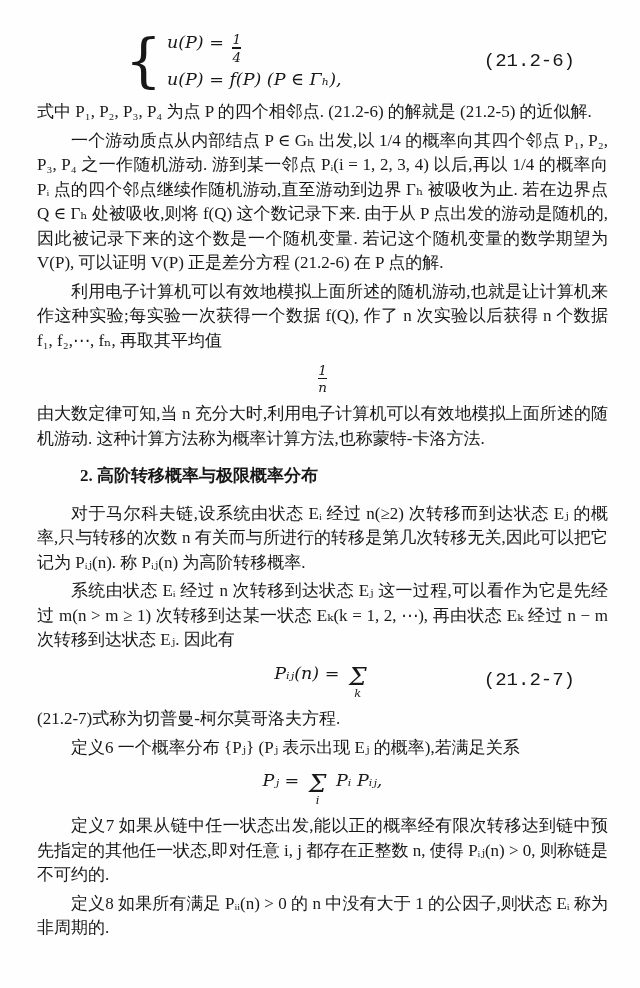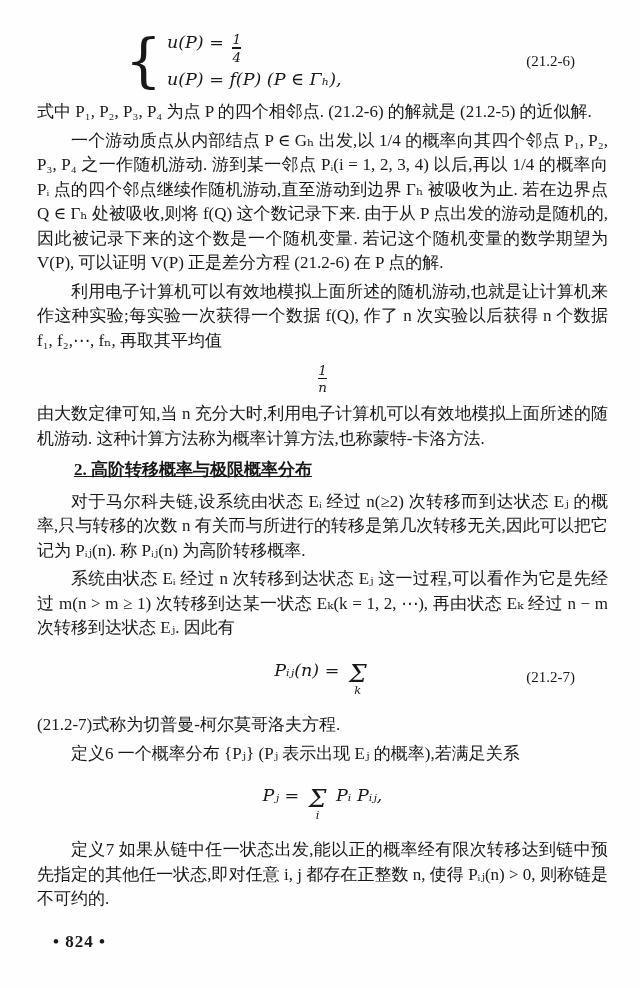--- a/index.html
+++ b/index.html
@@ -11,44 +11,44 @@
     color:#181818;
     font-family:"Liberation Serif","DejaVu Serif","DejaVu Sans",serif;
     font-size:17px; line-height:24.5px;
     padding:24px 28px 0 33px;
     overflow:hidden;
     -webkit-font-smoothing:none;
   }
   .para { margin:4px; text-align:justify; }
   .indent { text-indent:2em; }
   .seg-b { font-weight:normal; }
-  .heading { margin:7px; font-weight:bold; text-indent:2em;text-decoration:underline; }
+  .heading { margin:13px; font-weight:bold; text-indent:2em; }
 
   .math, .math span { font-family:"DejaVu Serif","DejaVu Sans",serif; font-style:italic; }
 
   
   .eq-system { position:relative; display:flex; align-items:center; margin:2px 0 2px 92px; height:70px; }
   .brace { font-family:"DejaVu Serif",serif; font-size:58px; font-weight:300; line-height:70px; margin-right:5px; font-style:normal; }
   .eq-lines { display:flex; flex-direction:column; }
   .eq-line { font-size:17.5px; line-height:31px; white-space:nowrap; }
-  .eqno { position:absolute; right:37px; top:50%; transform:translateY(-50%); font-style:normal; font-family:Liberation Serif, serif; font-size:15px; }
+  .eqno { position:absolute; right:37px; top:50%; transform:translateY(-50%); font-style:normal; font-family:Liberation Mono, monospace; font-size:19px; }
 
   
   .frac { display:inline-block; text-align:center; vertical-align:-0.75em; margin:0 3px; line-height:normal; }
   .frac .fnum, .frac .fden { display:block; font-size:13.5px; line-height:14px; }
   .frac .fbar { display:block; width:100%; height:1.4px; background:#181818; margin:1px 0; }
 
   
   .bigsum { display:inline-block; text-align:center; vertical-align:-1.05em; margin:0 4px; line-height:normal; }
   .sigma { display:block; font-size:25px; line-height:23px; font-style:normal; }
   .ssub { display:block; font-size:11.5px; line-height:11px; }
 
   
   .formula-row { position:relative; text-align:center; margin:8px 0; }
-  .formula-row.tall { margin:17px 0; }
+  .formula-row.tall { margin:8px 0; }
   .formula { display:inline-block; font-size:17.5px; white-space:nowrap; }
 
   .page-num { margin-top:18px; padding-left:20px; font-weight:bold; letter-spacing:1px; font-style:normal; }
 </style>
 </head>
 <body>
 
 <div class="page">
 
   <div class="eq-system">
@@ -89,16 +89,16 @@
 
   <p class="para indent"><span class="seg-b">定义6</span><span>  一个概率分布 {Pⱼ} (Pⱼ 表示出现 Eⱼ 的概率),若满足关系</span></p>
 
   <div class="formula-row tall">
     <span class="formula math"><span>Pⱼ = </span><span class="bigsum"><span class="sigma">Σ</span><span class="ssub">i</span></span><span> Pᵢ Pᵢⱼ,</span></span>
   </div>
 
 
   <p class="para indent"><span class="seg-b">定义7</span><span>  如果从链中任一状态出发,能以正的概率经有限次转移达到链中预先指定的其他任一状态,即对任意 i, j 都存在正整数 n, 使得 Pᵢⱼ(n) &gt; 0, 则称链是不可约的.</span></p>
 
+  <p class="para indent"><span class="seg-b">定义8</span><span>  如果所有满足 Pᵢᵢ(n) &gt; 0 的 n 中没有大于 1 的公因子,则状态 Eᵢ 称为非周期的.</span></p>
 
-  <div class="page-num">• 824 •</div>
 
 </div>
 
 </body></html>

